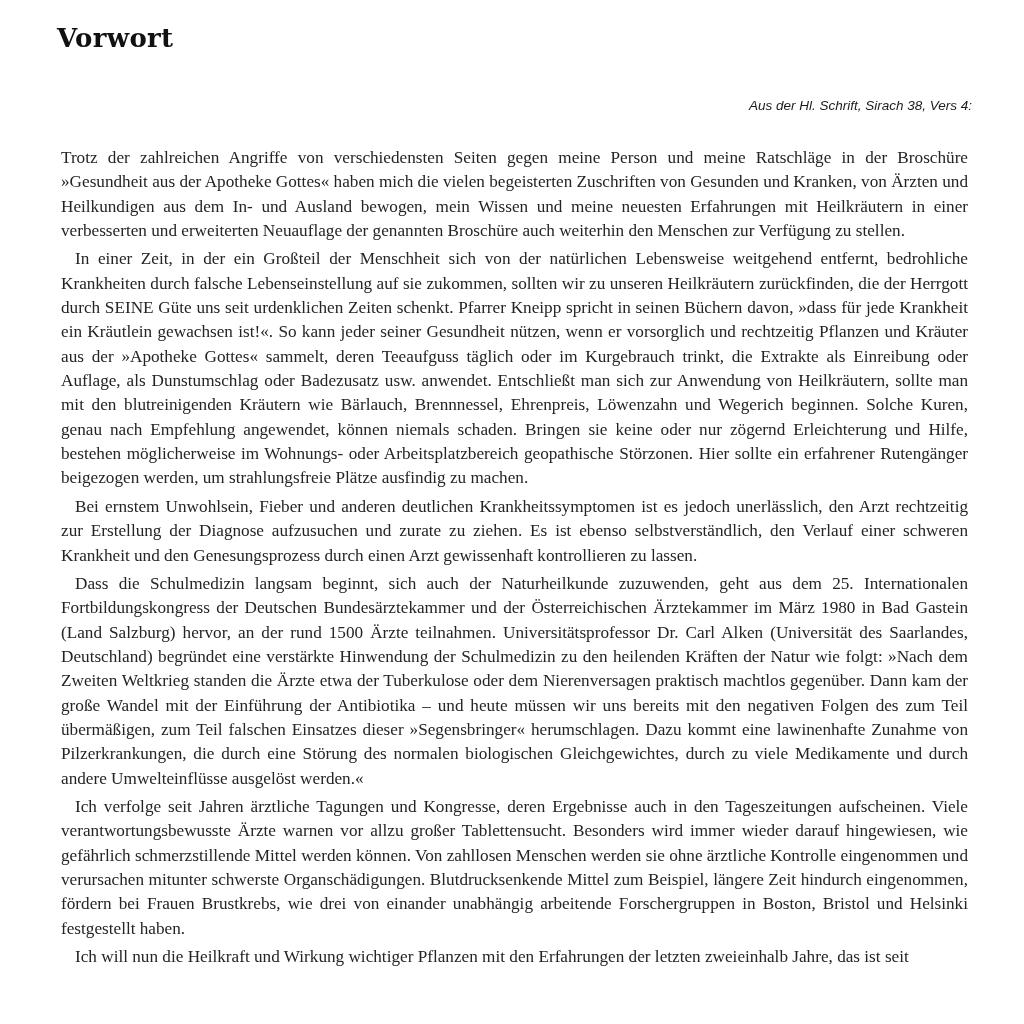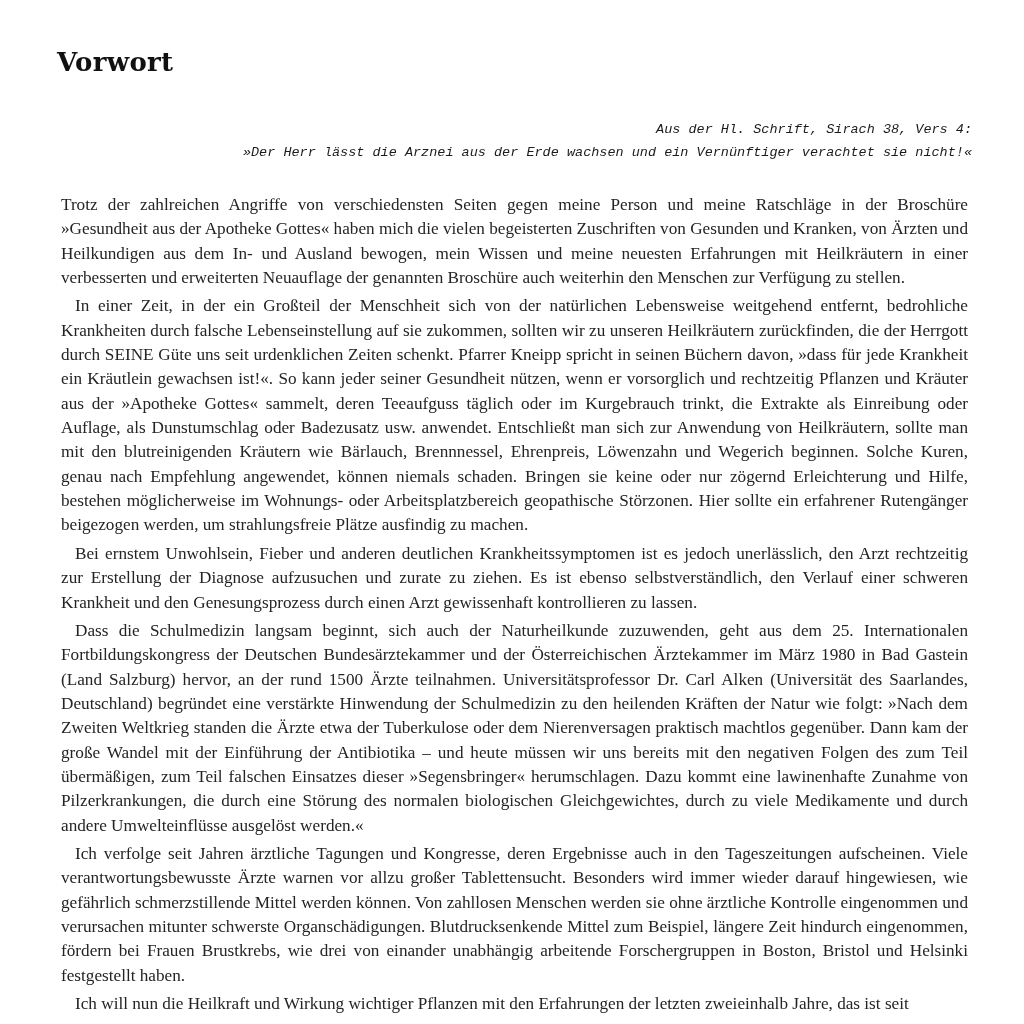--- a/index.html
+++ b/index.html
@@ -6,42 +6,42 @@
   html, body {
     margin: 0;
     padding: 0;
     background: #ffffff;
   }
   .page {
     position: relative;
     width: 1024px;
     height: 1024px;
     background: #ffffff;
-    padding: 46px 52px 0 57px;
+    padding: 22px 52px 0 57px;
     overflow: hidden;
   }
   .page-title {
     margin: 0;
     font-family: "DejaVu Serif", serif;
     font-weight: 700;
     font-size: 26px;
     line-height: 32px;
     letter-spacing: 0.3px;
     color: #111111;
   }
   .epigraph {
     margin-top: 40px;
     text-align: right;
     font-family: "Liberation Sans", sans-serif;
     font-style: italic;
     font-size: 13.5px;
     line-height: 23px;
     color: #1c1c1c;
   }
-  .epigraph .line { display: block; font-family: Liberation Mono, monospace; }
+  .epigraph .line { display: block; }
   .body-text {
     margin-top: 29px;
     font-family: "Liberation Serif", serif;
     font-size: 17.2px;
     line-height: 24.35px;
     text-align: justify;
     color: #242424;
   }
   .body-text p {
     margin: 4px;
@@ -53,21 +53,20 @@
 </style>
 </head>
 <body>
 
 <div class="page">
 
   <h1 class="page-title">Vorwort</h1>
 
   <div class="epigraph">
     <span class="line">Aus der Hl. Schrift, Sirach 38, Vers 4:</span>
-    <span class="line">»Der Herr lässt die Arznei aus der Erde wachsen und ein Vernünftiger verachtet sie nicht!«</span>
   </div>
 
   <div class="body-text">
     <p class="no-indent">Trotz der zahlreichen Angriffe von verschiedensten Seiten gegen meine Person und meine Ratschläge in der Broschüre »Gesundheit aus der Apotheke Gottes« haben mich die vielen begeisterten Zuschriften von Gesunden und Kranken, von Ärzten und Heilkundigen aus dem In- und Ausland bewogen, mein Wissen und meine neuesten Erfahrungen mit Heilkräutern in einer verbesserten und erweiterten Neuauflage der genannten Broschüre auch weiterhin den Menschen zur Verfügung zu stellen.</p>
     <p>In einer Zeit, in der ein Großteil der Menschheit sich von der natürlichen Lebensweise weitgehend entfernt, bedrohliche Krankheiten durch falsche Lebenseinstellung auf sie zukommen, sollten wir zu unseren Heilkräutern zurückfinden, die der Herrgott durch SEINE Güte uns seit urdenklichen Zeiten schenkt. Pfarrer Kneipp spricht in seinen Büchern davon, »dass für jede Krankheit ein Kräutlein gewachsen ist!«. So kann jeder seiner Gesundheit nützen, wenn er vorsorglich und rechtzeitig Pflanzen und Kräuter aus der »Apotheke Gottes« sammelt, deren Teeaufguss täglich oder im Kurgebrauch trinkt, die Extrakte als Einreibung oder Auflage, als Dunstumschlag oder Badezusatz usw. anwendet. Entschließt man sich zur Anwendung von Heilkräutern, sollte man mit den blutreinigenden Kräutern wie Bärlauch, Brennnessel, Ehrenpreis, Löwenzahn und Wegerich beginnen. Solche Kuren, genau nach Empfehlung angewendet, können niemals schaden. Bringen sie keine oder nur zögernd Erleichterung und Hilfe, bestehen möglicherweise im Wohnungs- oder Arbeitsplatzbereich geopathische Störzonen. Hier sollte ein erfahrener Rutengänger beigezogen werden, um strahlungsfreie Plätze ausfindig zu machen.</p>
     <p>Bei ernstem Unwohlsein, Fieber und anderen deutlichen Krankheitssymptomen ist es jedoch unerlässlich, den Arzt rechtzeitig zur Erstellung der Diagnose aufzusuchen und zurate zu ziehen. Es ist ebenso selbstverständlich, den Verlauf einer schweren Krankheit und den Genesungsprozess durch einen Arzt gewissenhaft kontrollieren zu lassen.</p>
     <p>Dass die Schulmedizin langsam beginnt, sich auch der Naturheilkunde zuzuwenden, geht aus dem 25. Internationalen Fortbildungskongress der Deutschen Bundesärztekammer und der Österreichischen Ärztekammer im März 1980 in Bad Gastein (Land Salzburg) hervor, an der rund 1500 Ärzte teilnahmen. Universitätsprofessor Dr. Carl Alken (Universität des Saarlandes, Deutschland) begründet eine verstärkte Hinwendung der Schulmedizin zu den heilenden Kräften der Natur wie folgt: »Nach dem Zweiten Weltkrieg standen die Ärzte etwa der Tuberkulose oder dem Nierenversagen praktisch machtlos gegenüber. Dann kam der große Wandel mit der Einführung der Antibiotika – und heute müssen wir uns bereits mit den negativen Folgen des zum Teil übermäßigen, zum Teil falschen Einsatzes dieser »Segensbringer« herumschlagen. Dazu kommt eine lawinenhafte Zunahme von Pilzerkrankungen, die durch eine Störung des normalen biologischen Gleichgewichtes, durch zu viele Medikamente und durch andere Umwelteinflüsse ausgelöst werden.«</p>
     <p>Ich verfolge seit Jahren ärztliche Tagungen und Kongresse, deren Ergebnisse auch in den Tageszeitungen aufscheinen. Viele verantwortungsbewusste Ärzte warnen vor allzu großer Tablettensucht. Besonders wird immer wieder darauf hingewiesen, wie gefährlich schmerzstillende Mittel werden können. Von zahllosen Menschen werden sie ohne ärztliche Kontrolle eingenommen und verursachen mitunter schwerste Organschädigungen. Blutdrucksenkende Mittel zum Beispiel, längere Zeit hindurch eingenommen, fördern bei Frauen Brustkrebs, wie drei von einander unabhängig arbeitende Forschergruppen in Boston, Bristol und Helsinki festgestellt haben.</p>
     <p>Ich will nun die Heilkraft und Wirkung wichtiger Pflanzen mit den Erfahrungen der letzten zweieinhalb Jahre, das ist seit</p>
   </div>

